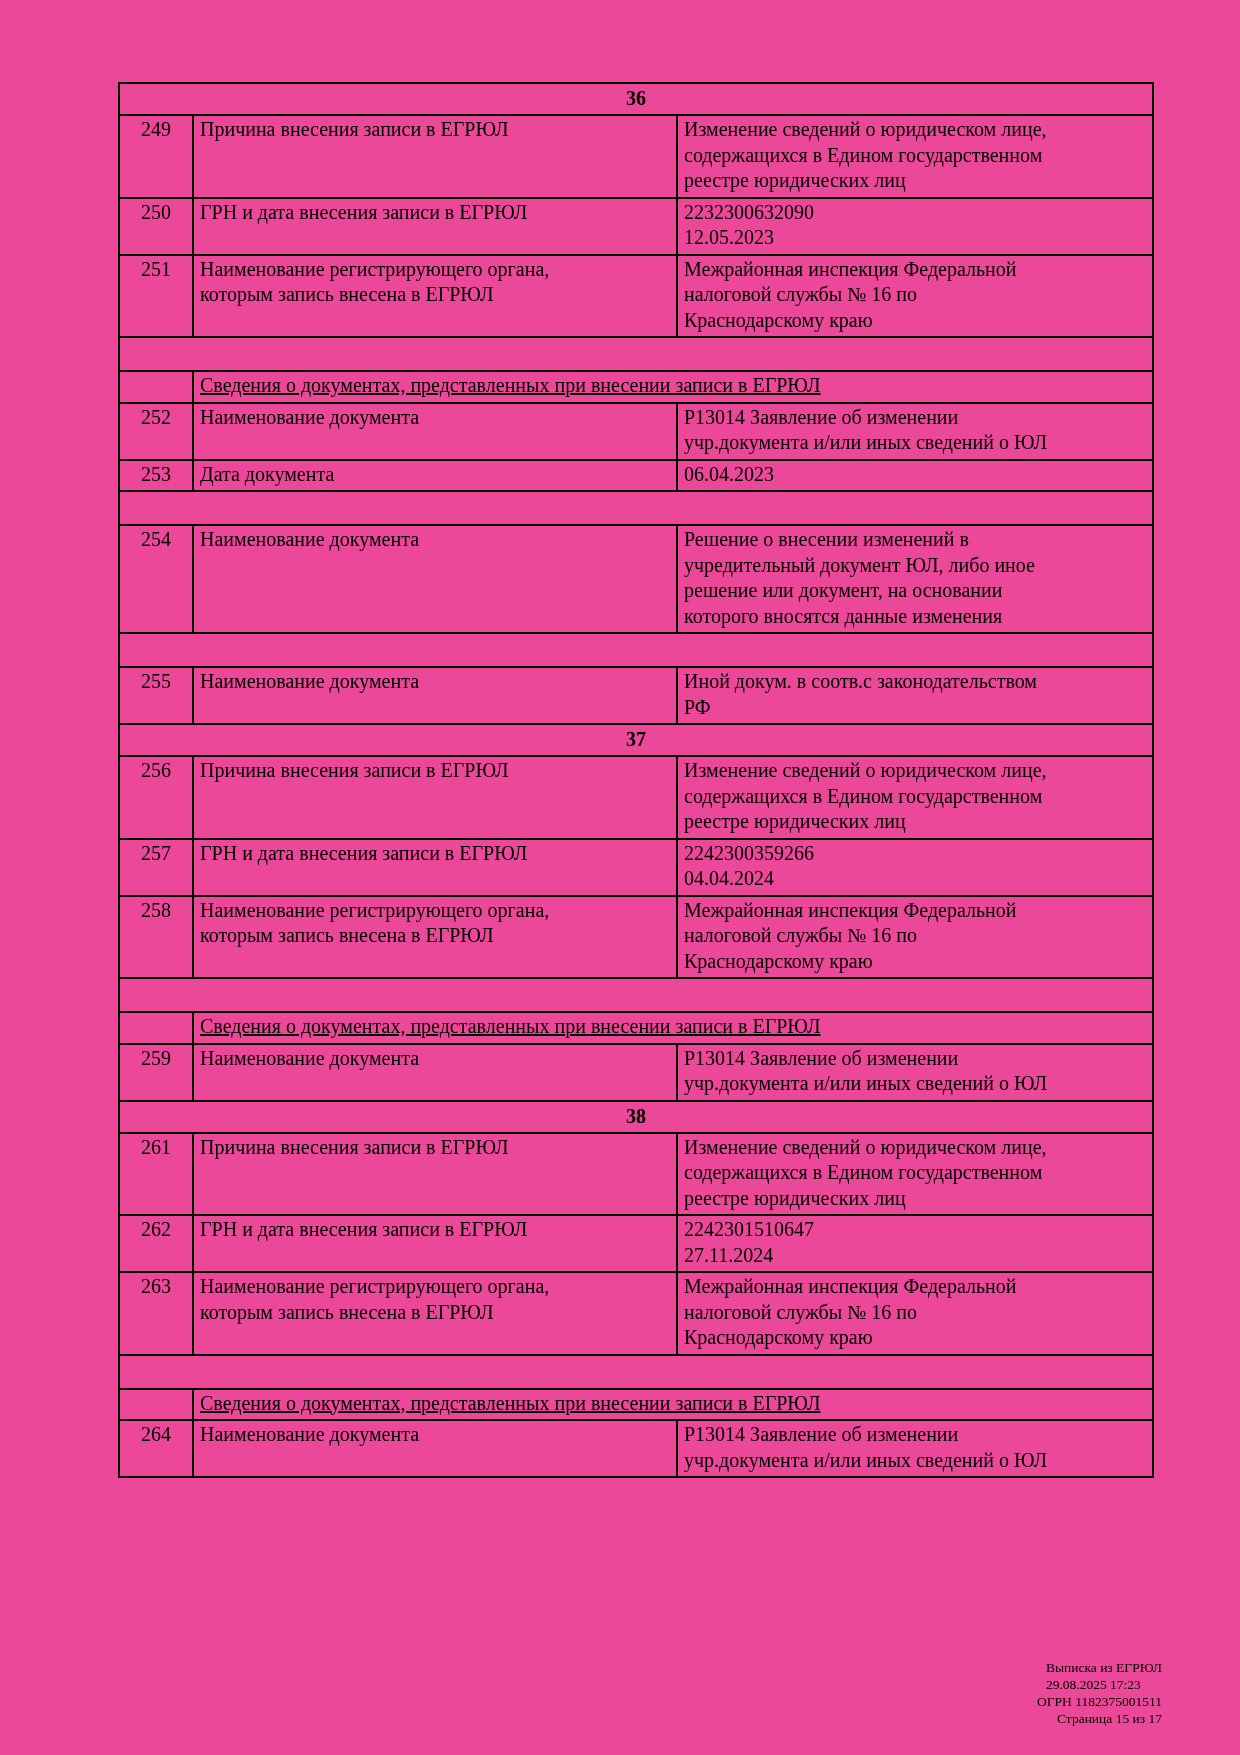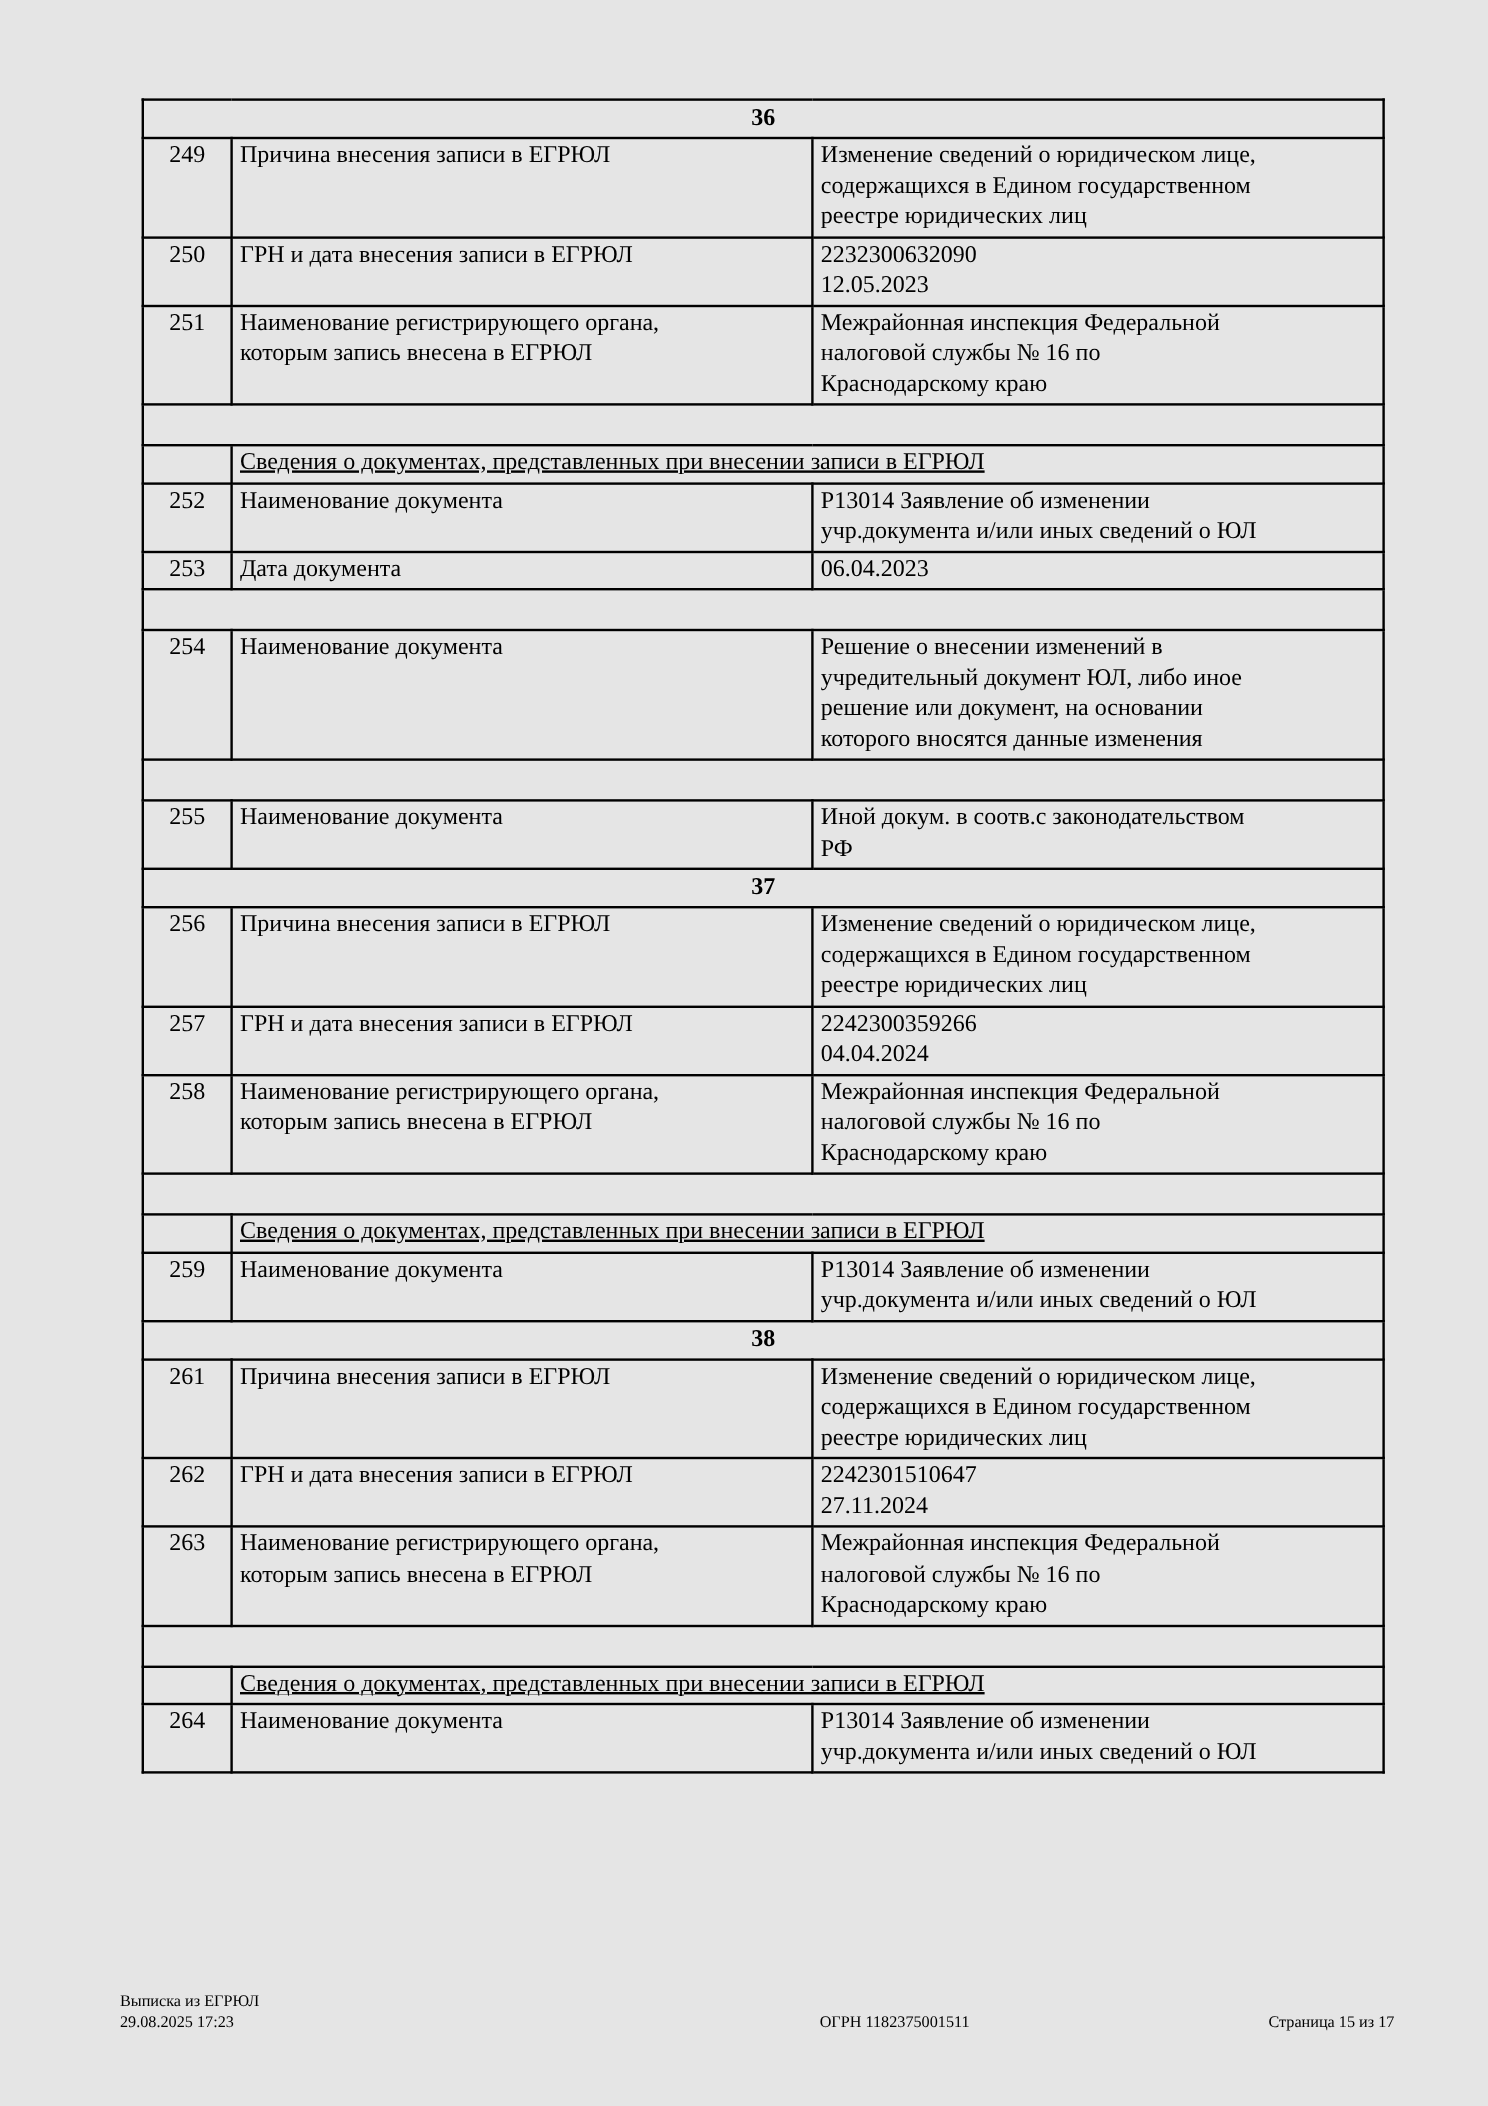--- a/index.html
+++ b/index.html
@@ -6,21 +6,21 @@
   html, body { margin: 0; padding: 0; }
   body {
     width: 1240px; height: 1755px;
     background: #ffffff;
     font-family: "Liberation Serif", "DejaVu Serif", serif;
     color: #000000;
   }
   .page {
     position: relative;
     width: 1240px; height: 1755px;
-    background: #e5e5e5;
+    background: #ec4899;
     overflow: hidden;
   }
   table.records {
     position: absolute;
     left: 118px; top: 82px;
     width: 1034px;
     border-collapse: collapse;
     table-layout: fixed;
   }
   table.records td {
@@ -58,20 +58,21 @@
   }
   .footer {
     position: absolute;
     left: 100px;
     top: 1659px;
     width: 1062px;
     display: flex;
     align-items: flex-end;
     font-size: 13.5px;
     line-height: 17px;
+    flex-direction: column;
   }
   .footer .f-left  { flex: 1 1 0; text-align: left; }
   .footer .f-center{ flex: 1 1 0; text-align: right; }
   .footer .f-right { flex: 1 1 0; text-align: right; }
 </style>
 </head>
 <body>
 
 <div class="page">
 

